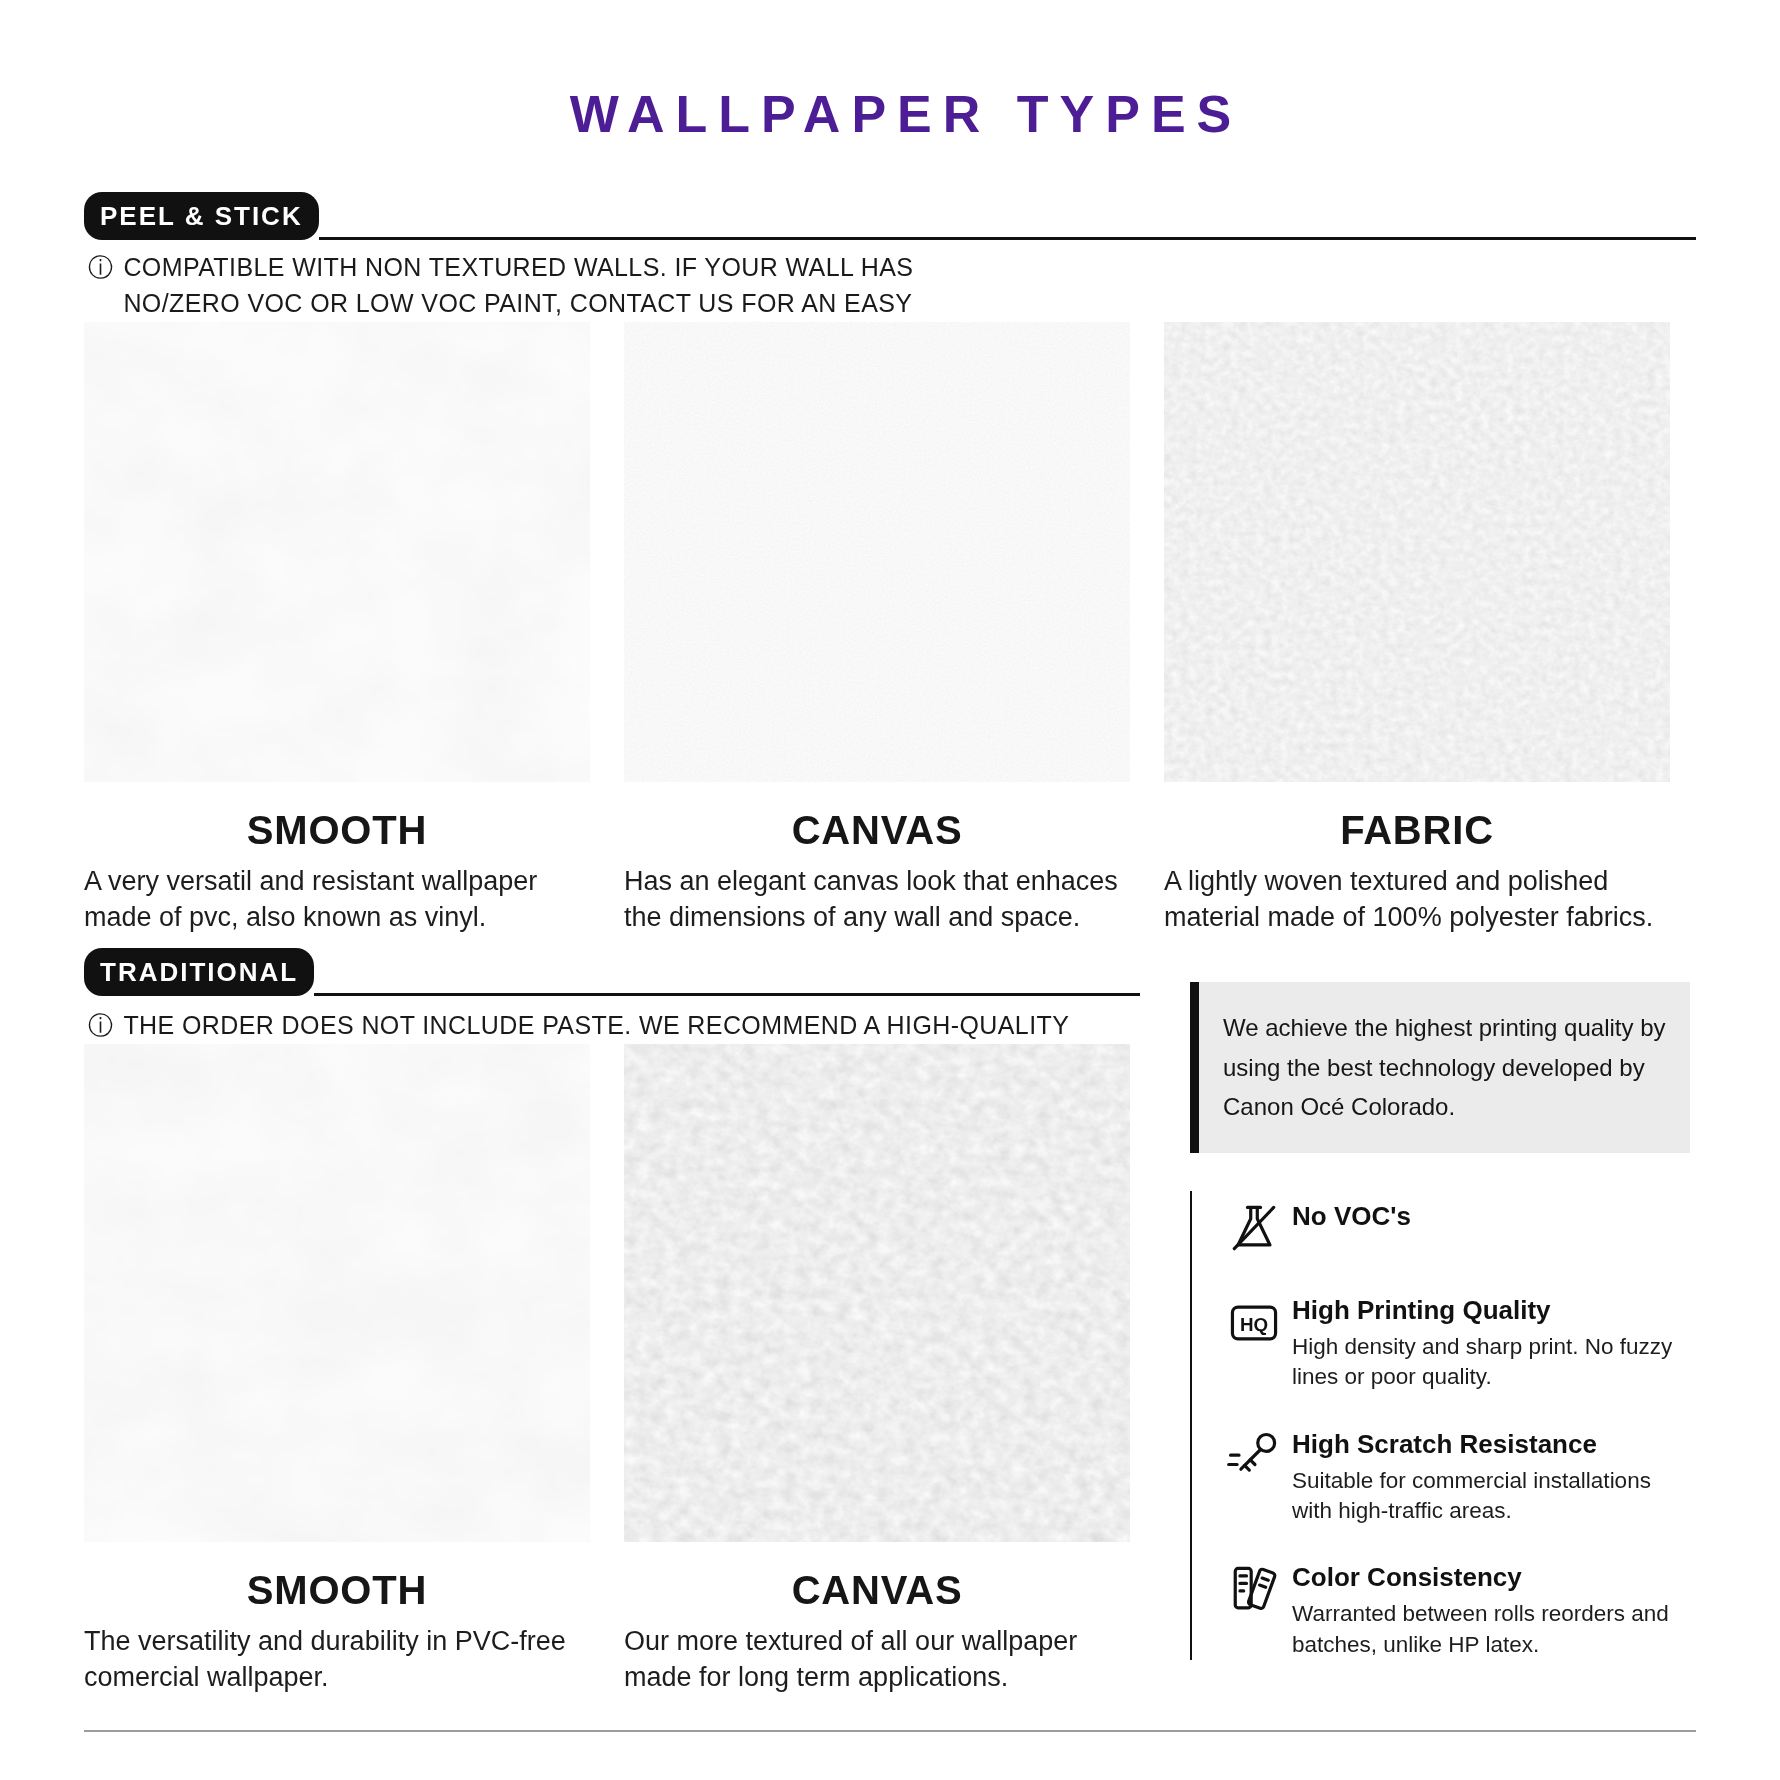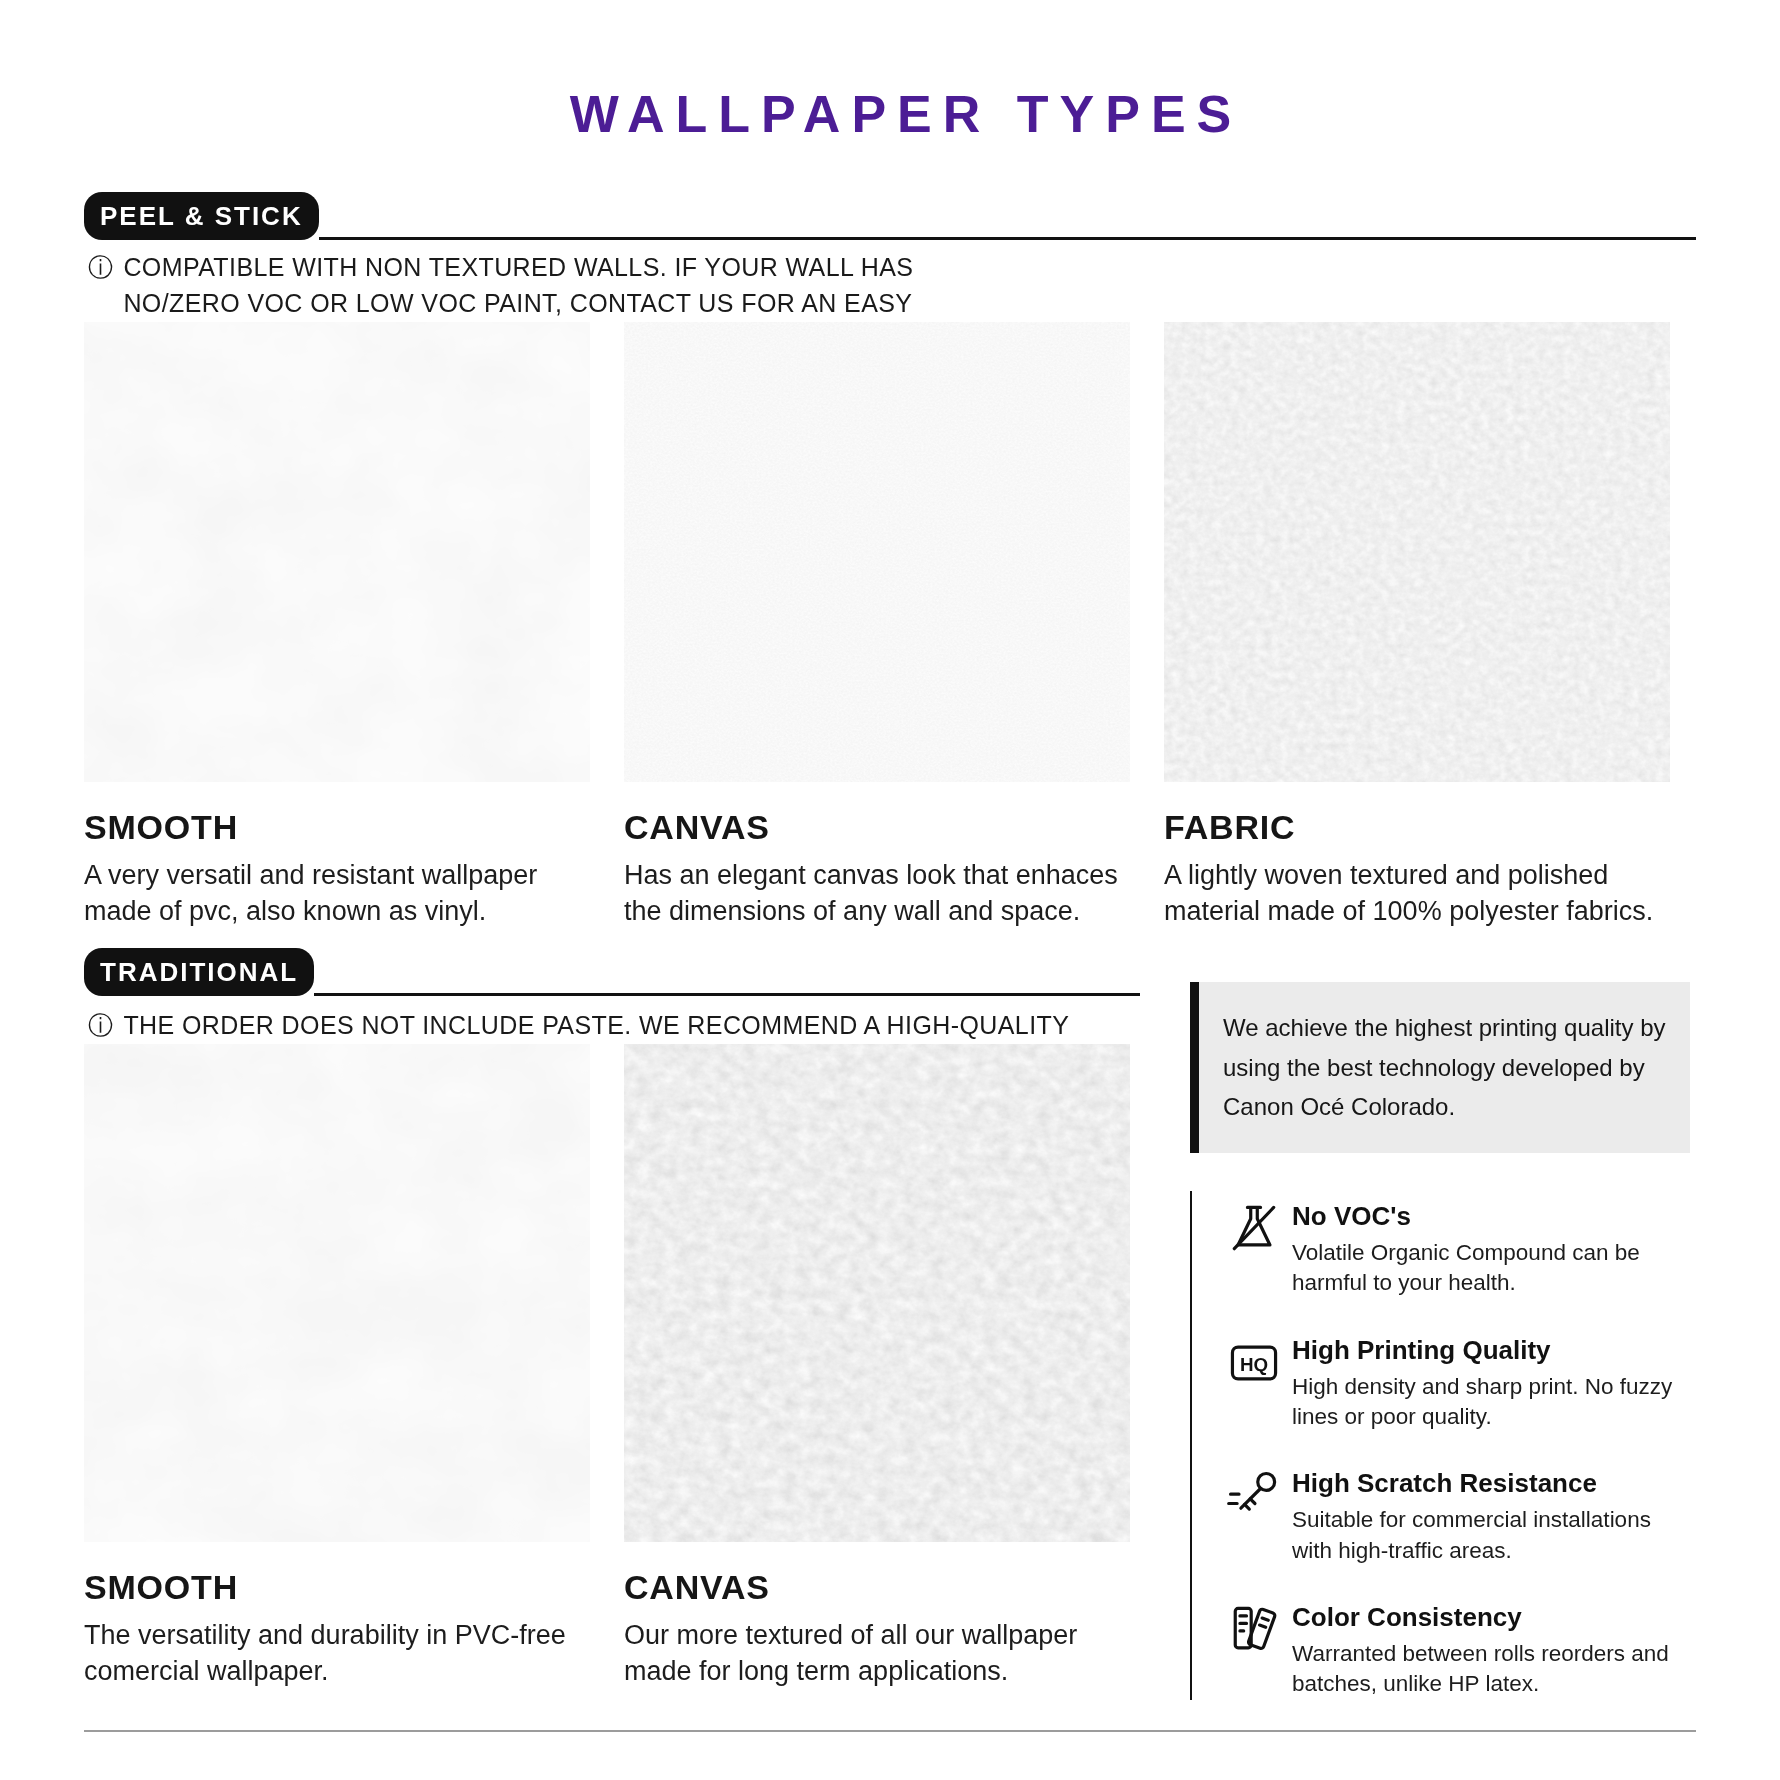--- a/index.html
+++ b/index.html
@@ -30,21 +30,21 @@
     position:absolute;left:84px;top:322px;width:1586px;
     display:grid;grid-template-columns:repeat(3,1fr);gap:34px;
   }
   .grid-bottom{
     position:absolute;left:84px;top:1044px;width:1046px;
     display:grid;grid-template-columns:repeat(2,1fr);gap:34px;
   }
   .texture{height:460px;position:relative;overflow:hidden;background:#f2f2f2;}
   .grid-bottom .texture{height:498px;}
   .texture svg{position:absolute;inset:0;width:100%;height:100%;display:block;}
-  .card h3{margin:26px 0 10px;font-size:34px;font-weight:700;letter-spacing:.8px;color:#161616;}
+  .card h3{margin:26px 0 10px;font-size:40px;font-weight:700;letter-spacing:.8px;color:#161616;text-align:center;}
   .card p{margin:0;font-size:27px;line-height:1.35;color:#1d1d1d;}
   .right-col{position:absolute;left:1178px;top:982px;width:500px;padding-left:12px;}
   .quality-box{
     background:#ebebeb;border-left:9px solid #111;
     padding:26px 24px;font-size:24px;line-height:1.65;color:#161616;
   }
   .features{margin-top:38px;border-left:2px solid #111;padding:8px 0 0 32px;}
   .feature{display:flex;gap:8px;margin-bottom:34px;align-items:flex-start;}
   .feature-icon{width:60px;height:60px;flex:0 0 60px;}
   .feature-icon svg{width:100%;height:100%;display:block;}
@@ -194,21 +194,20 @@
 
     <div class="feature">
       <span class="feature-icon">
         <svg viewBox="0 0 64 64">
           <path class="icon-stroke" d="M25 9 h14 M28.5 9 v12 L15 49 h34 L35.5 21 v-12"></path>
           <line class="icon-stroke" x1="53" y1="9" x2="11" y2="53"></line>
         </svg>
       </span>
       <div>
         <p class="feature-title">No VOC's</p>
-        <p class="feature-desc">Volatile Organic Compound can be harmful to your health.</p>
       </div>
     </div>
 
     <div class="feature">
       <span class="feature-icon">
         <svg viewBox="0 0 64 64">
           <rect class="icon-stroke" x="9" y="15" width="46" height="34" rx="6"></rect>
           <text x="32" y="40" text-anchor="middle" font-size="20" font-weight="bold" font-family="Liberation Sans, sans-serif" fill="#111">HQ</text>
         </svg>
       </span>

